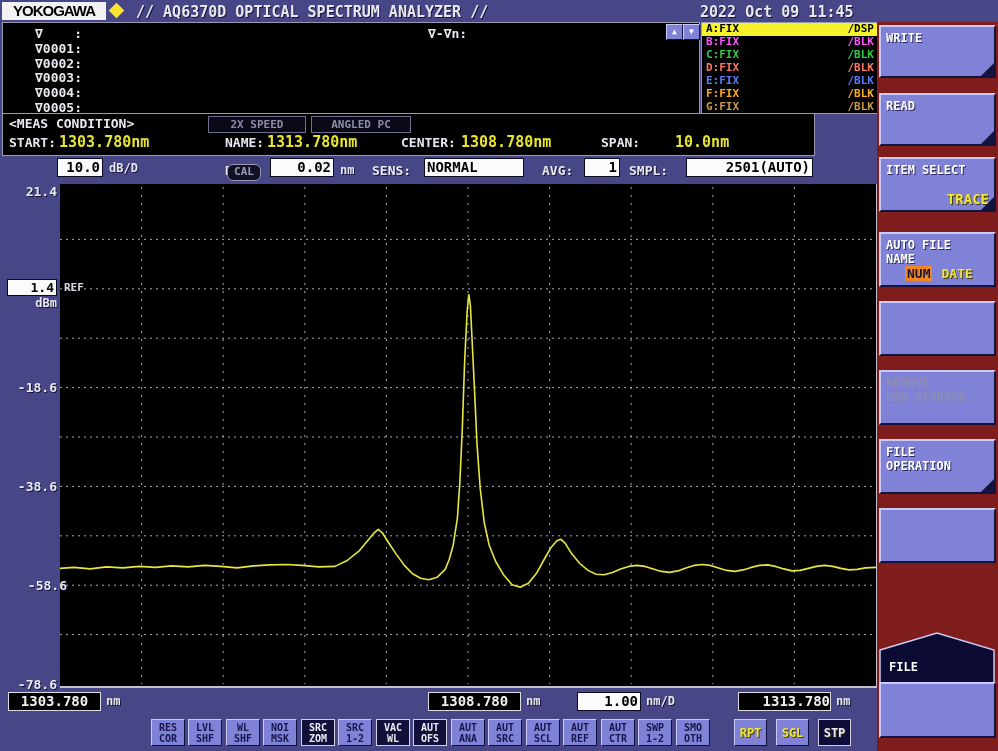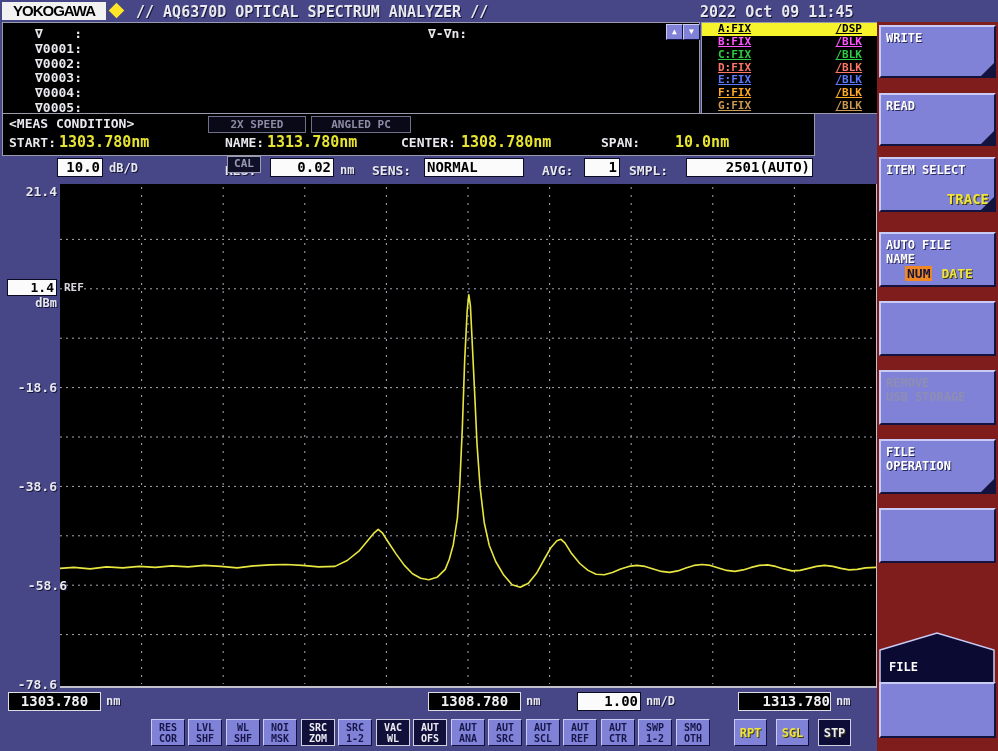--- a/index.html
+++ b/index.html
@@ -19,22 +19,22 @@
   .titletext{left:136px;top:3px;font-size:15px;}
   .datetime{left:700px;top:3px;font-size:15px;}
   
   .panel{background:#000;border:1px solid #9a9aae;}
   .marker-row{left:32px;font-size:13px;white-space:pre;color:#e8e8ee;}
   .delta{left:425px;top:3px;font-size:13px;}
   .udbtn{width:15px;height:14px;background:#8082d8;border-top:1px solid #c9cbf4;border-left:1px solid #c9cbf4;
          border-bottom:1px solid #13133e;border-right:1px solid #13133e;color:#fff;
          font-size:8px;line-height:13px;text-align:center;padding:0;cursor:pointer;}
   .trace-panel{left:701px;top:22px;width:176px;height:90px;display:flex;flex-direction:column;}
-  .trace-row{flex:1;display:flex;justify-content:space-between;align-items:flex-start;
-             padding:0 16px;font-size:11px;line-height:12px;text-decoration:underline;}
+  .trace-row{flex:1;display:flex;justify-content:space-between;align-items:center;
+             padding:0 4px;font-size:11px;line-height:12px;}
   .trace-row.active{background:#f6f32c;color:#000;}
   
   .measflag{height:15px;border:1px solid #70708c;background:#090918;color:#8c8ca6;
             font-size:11px;line-height:15px;text-align:center;}
   .lbl{font-size:13px;color:#e8e8ee;}
   .val{font-size:15px;color:#e6e332;}
   
   .vbox{background:#fbfbfb;color:#000;border:1px solid #0a0a20;font-size:14px;
         line-height:17px;height:19px;box-sizing:border-box;text-align:right;padding:0 2px;}
   .kbox{background:#000;color:#f0f0f4;border:1px solid #dcdce4;font-size:14px;
@@ -135,21 +135,21 @@
     <div class="abs lbl" style="left:222px;top:21px;">NAME:</div>
     <div class="abs val" style="left:264px;top:19px;">1313.780nm</div>
     <div class="abs lbl" style="left:398px;top:21px;">CENTER:</div>
     <div class="abs val" style="left:458px;top:19px;">1308.780nm</div>
     <div class="abs lbl" style="left:598px;top:21px;">SPAN:</div>
     <div class="abs val" style="left:672px;top:19px;">10.0nm</div>
   </div>
 
   <div class="abs vbox" style="left:57px;top:158px;width:46px;">10.0</div>
   <div class="abs lbl sh" style="left:109px;top:161px;font-size:12px;">dB/D</div>
-  <div class="abs calbox" style="left:227px;top:156px;width:32px;height:15px;z-index:3;">CAL</div>
+  <div class="abs calbox" style="left:227px;top:164px;width:32px;height:15px;z-index:3;border-radius:6px;">CAL</div>
   <div class="abs lbl sh" style="left:225px;top:163px;">RES:</div>
   <div class="abs vbox" style="left:270px;top:158px;width:64px;">0.02</div>
   <div class="abs lbl sh" style="left:340px;top:163px;font-size:12px;">nm</div>
   <div class="abs lbl sh" style="left:372px;top:163px;">SENS:</div>
   <div class="abs vbox" style="left:424px;top:158px;width:100px;text-align:left;">NORMAL</div>
   <div class="abs lbl sh" style="left:542px;top:163px;">AVG:</div>
   <div class="abs vbox" style="left:584px;top:158px;width:36px;">1</div>
   <div class="abs lbl sh" style="left:629px;top:163px;">SMPL:</div>
   <div class="abs vbox" style="left:686px;top:158px;width:127px;">2501(AUTO)</div>
 

